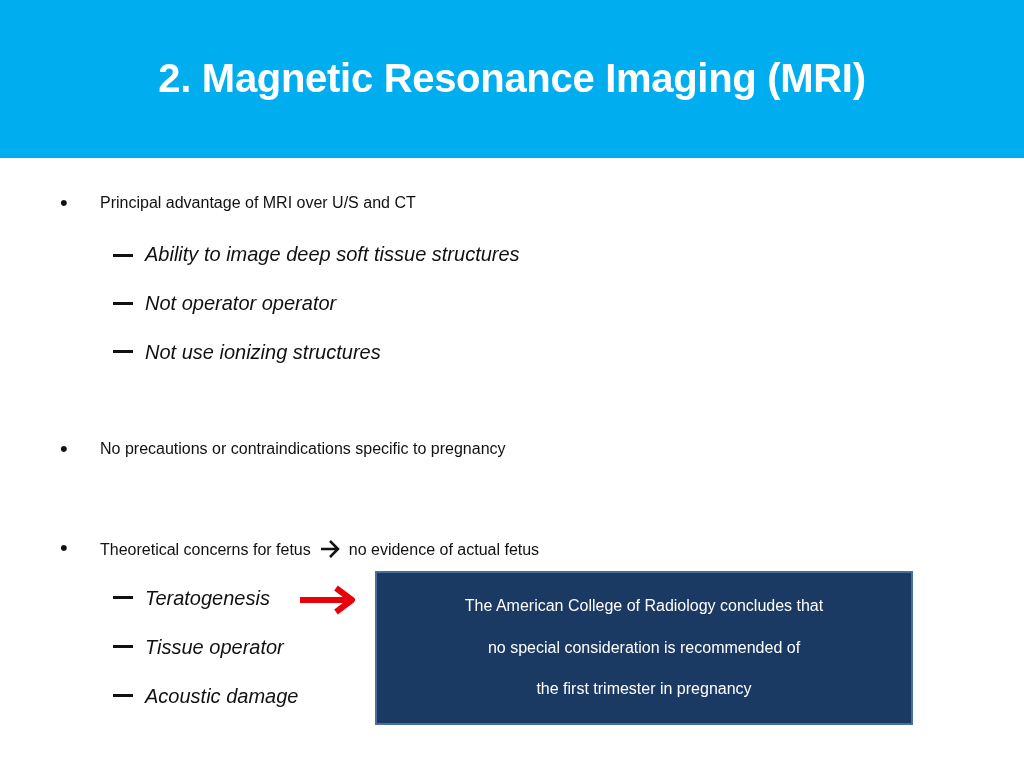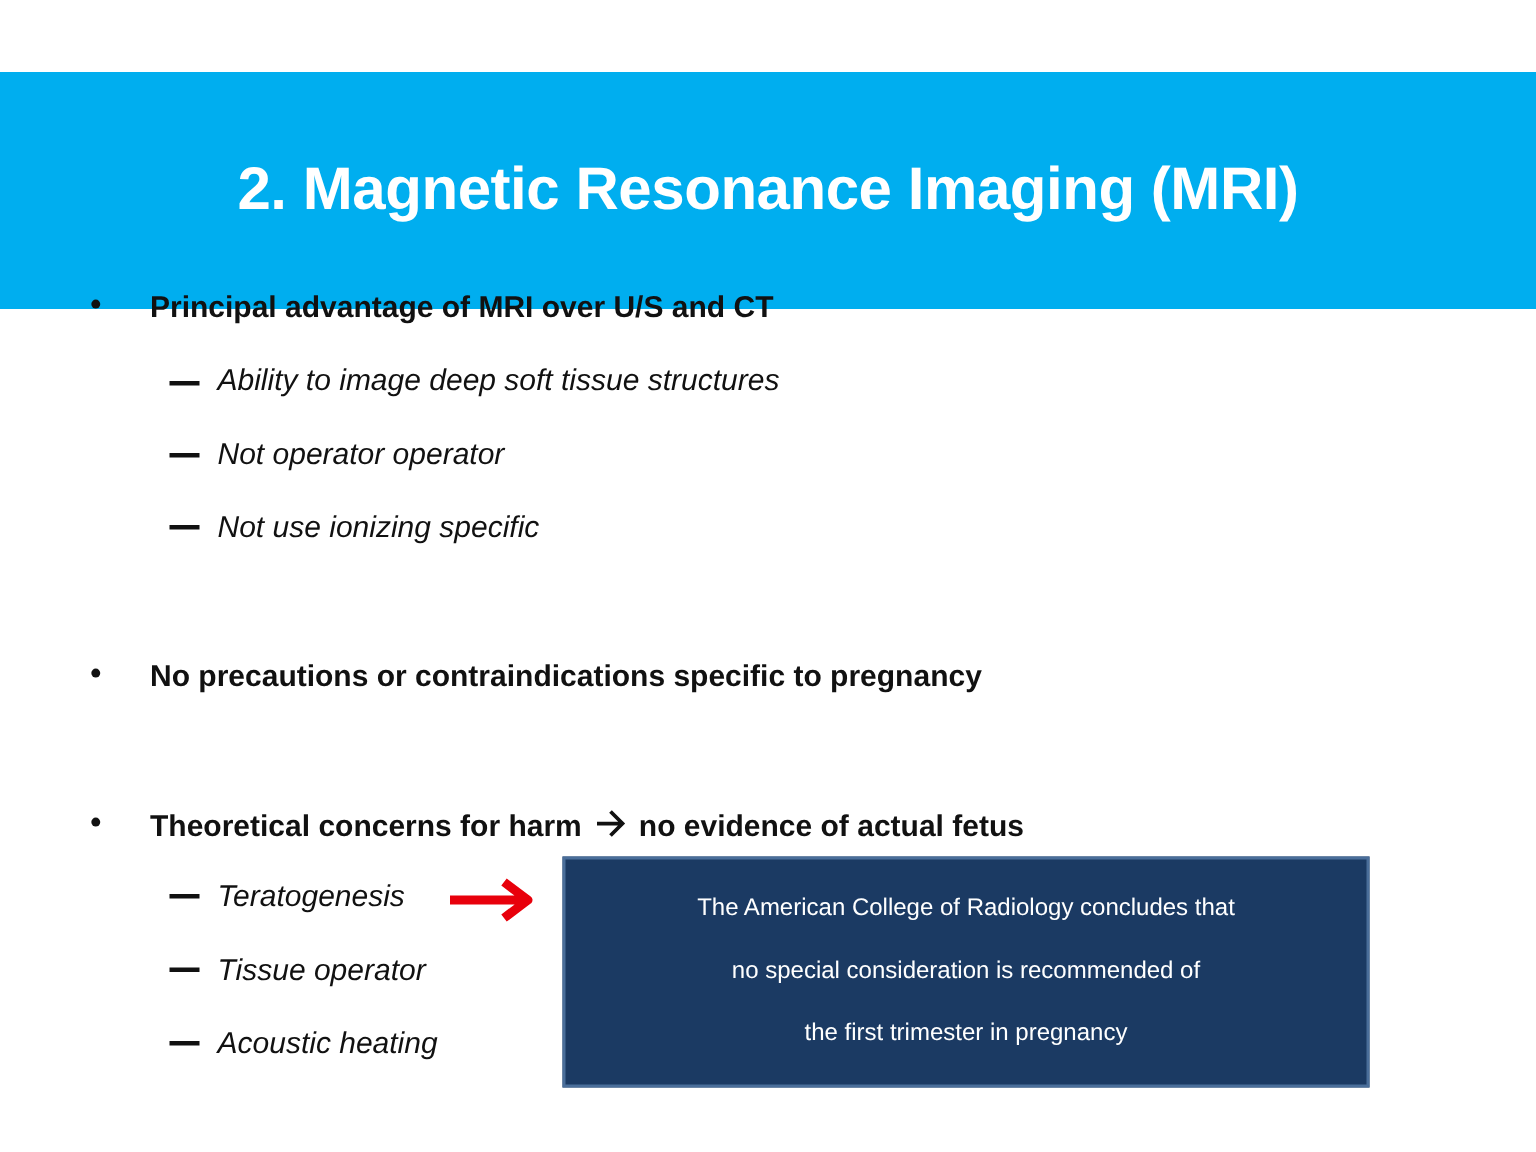--- a/index.html
+++ b/index.html
@@ -1,22 +1,22 @@
 <!DOCTYPE html>
 <html><head>
 <meta charset="utf-8">
 <style>
   html, body { margin:0; padding:0; }
   body { width:1024px; height:768px; background:#ffffff; position:relative; overflow:hidden;
          font-family:"Liberation Sans", sans-serif; color:#111; }
-  .header { position:absolute; left:0; top:0; width:1024px; height:158px; background:#00aeef;margin-top:48px; }
+  .header { position:absolute; left:0; top:0; width:1024px; height:158px; background:#00aeef; }
   .title { position:absolute; left:0; width:1024px; top:56px; text-align:center; color:#fff;
            font-weight:bold; font-size:40px; letter-spacing:-0.3px; }
   .bullet { position:absolute; left:60px; font-size:22px; }
-  .l1 { position:absolute; left:100px; font-size:20px;font-weight:bold; }
+  .l1 { position:absolute; left:100px; font-size:16px; }
   .dash { position:absolute; left:113px; width:20px; height:3px; background:#111; }
   .l2 { position:absolute; left:145px; font-size:20px;font-style:italic; }
   .arrow-inline { display:inline-block; margin:0 8px; vertical-align:middle; }
   .red-arrow { position:absolute; left:298px; top:585px; }
   .box { position:absolute; left:375px; top:571px; width:538px; height:154px; background:#1b3a63;
          border:2px solid #4a6e9a; box-sizing:border-box; color:#fff; text-align:center; font-size:16px; }
   .box div { position:absolute; left:0; width:100%; }
 </style>
 </head>
 <body>
@@ -25,37 +25,37 @@
   <div class="title">2. Magnetic Resonance Imaging (MRI)</div>
 </div>
 
 <div class="bullet" style="top:190px">•</div>
 <div class="l1" style="top:194px">Principal advantage of MRI over U/S and CT</div>
 <div class="dash" style="top:254px"></div>
 <div class="l2" style="top:243px">Ability to image deep soft tissue structures</div>
 <div class="dash" style="top:302px"></div>
 <div class="l2" style="top:292px">Not operator operator</div>
 <div class="dash" style="top:350px"></div>
-<div class="l2" style="top:341px">Not use ionizing specific</div>
+<div class="l2" style="top:341px">Not use ionizing structures</div>
 
 <div class="bullet" style="top:436px">•</div>
 <div class="l1" style="top:440px">No precautions or contraindications specific to pregnancy</div>
 
 <div class="bullet" style="top:535px">•</div>
 <div class="l1" style="top:539px">
-  <span>Theoretical concerns for harm</span><span class="arrow-inline"><svg width="22" height="20" viewBox="0 0 22 20">
+  <span>Theoretical concerns for fetus</span><span class="arrow-inline"><svg width="22" height="20" viewBox="0 0 22 20">
         <path d="M2 10 H19 M11 2 L19 10 L11 18" stroke="#111" stroke-width="2.5" fill="none"></path>
       </svg></span><span>no evidence of actual fetus</span>
 </div>
 <div class="dash" style="top:596px"></div>
 <div class="l2" style="top:587px">Teratogenesis</div>
 <div class="dash" style="top:645px"></div>
 <div class="l2" style="top:636px">Tissue operator</div>
 <div class="dash" style="top:694px"></div>
-<div class="l2" style="top:685px">Acoustic heating</div>
+<div class="l2" style="top:685px">Acoustic damage</div>
 
 <div class="red-arrow">
   <svg width="60" height="30" viewBox="0 0 60 30">
       <path d="M2 15 H52 M38 3 L54 15 L38 27" stroke="#e8000b" stroke-width="6" fill="none" stroke-linejoin="round"></path>
     </svg>
 </div>
 
 <div class="box">
   <div style="top:24px">The American College of Radiology concludes that</div>
   <div style="top:66px">no special consideration is recommended of</div>

